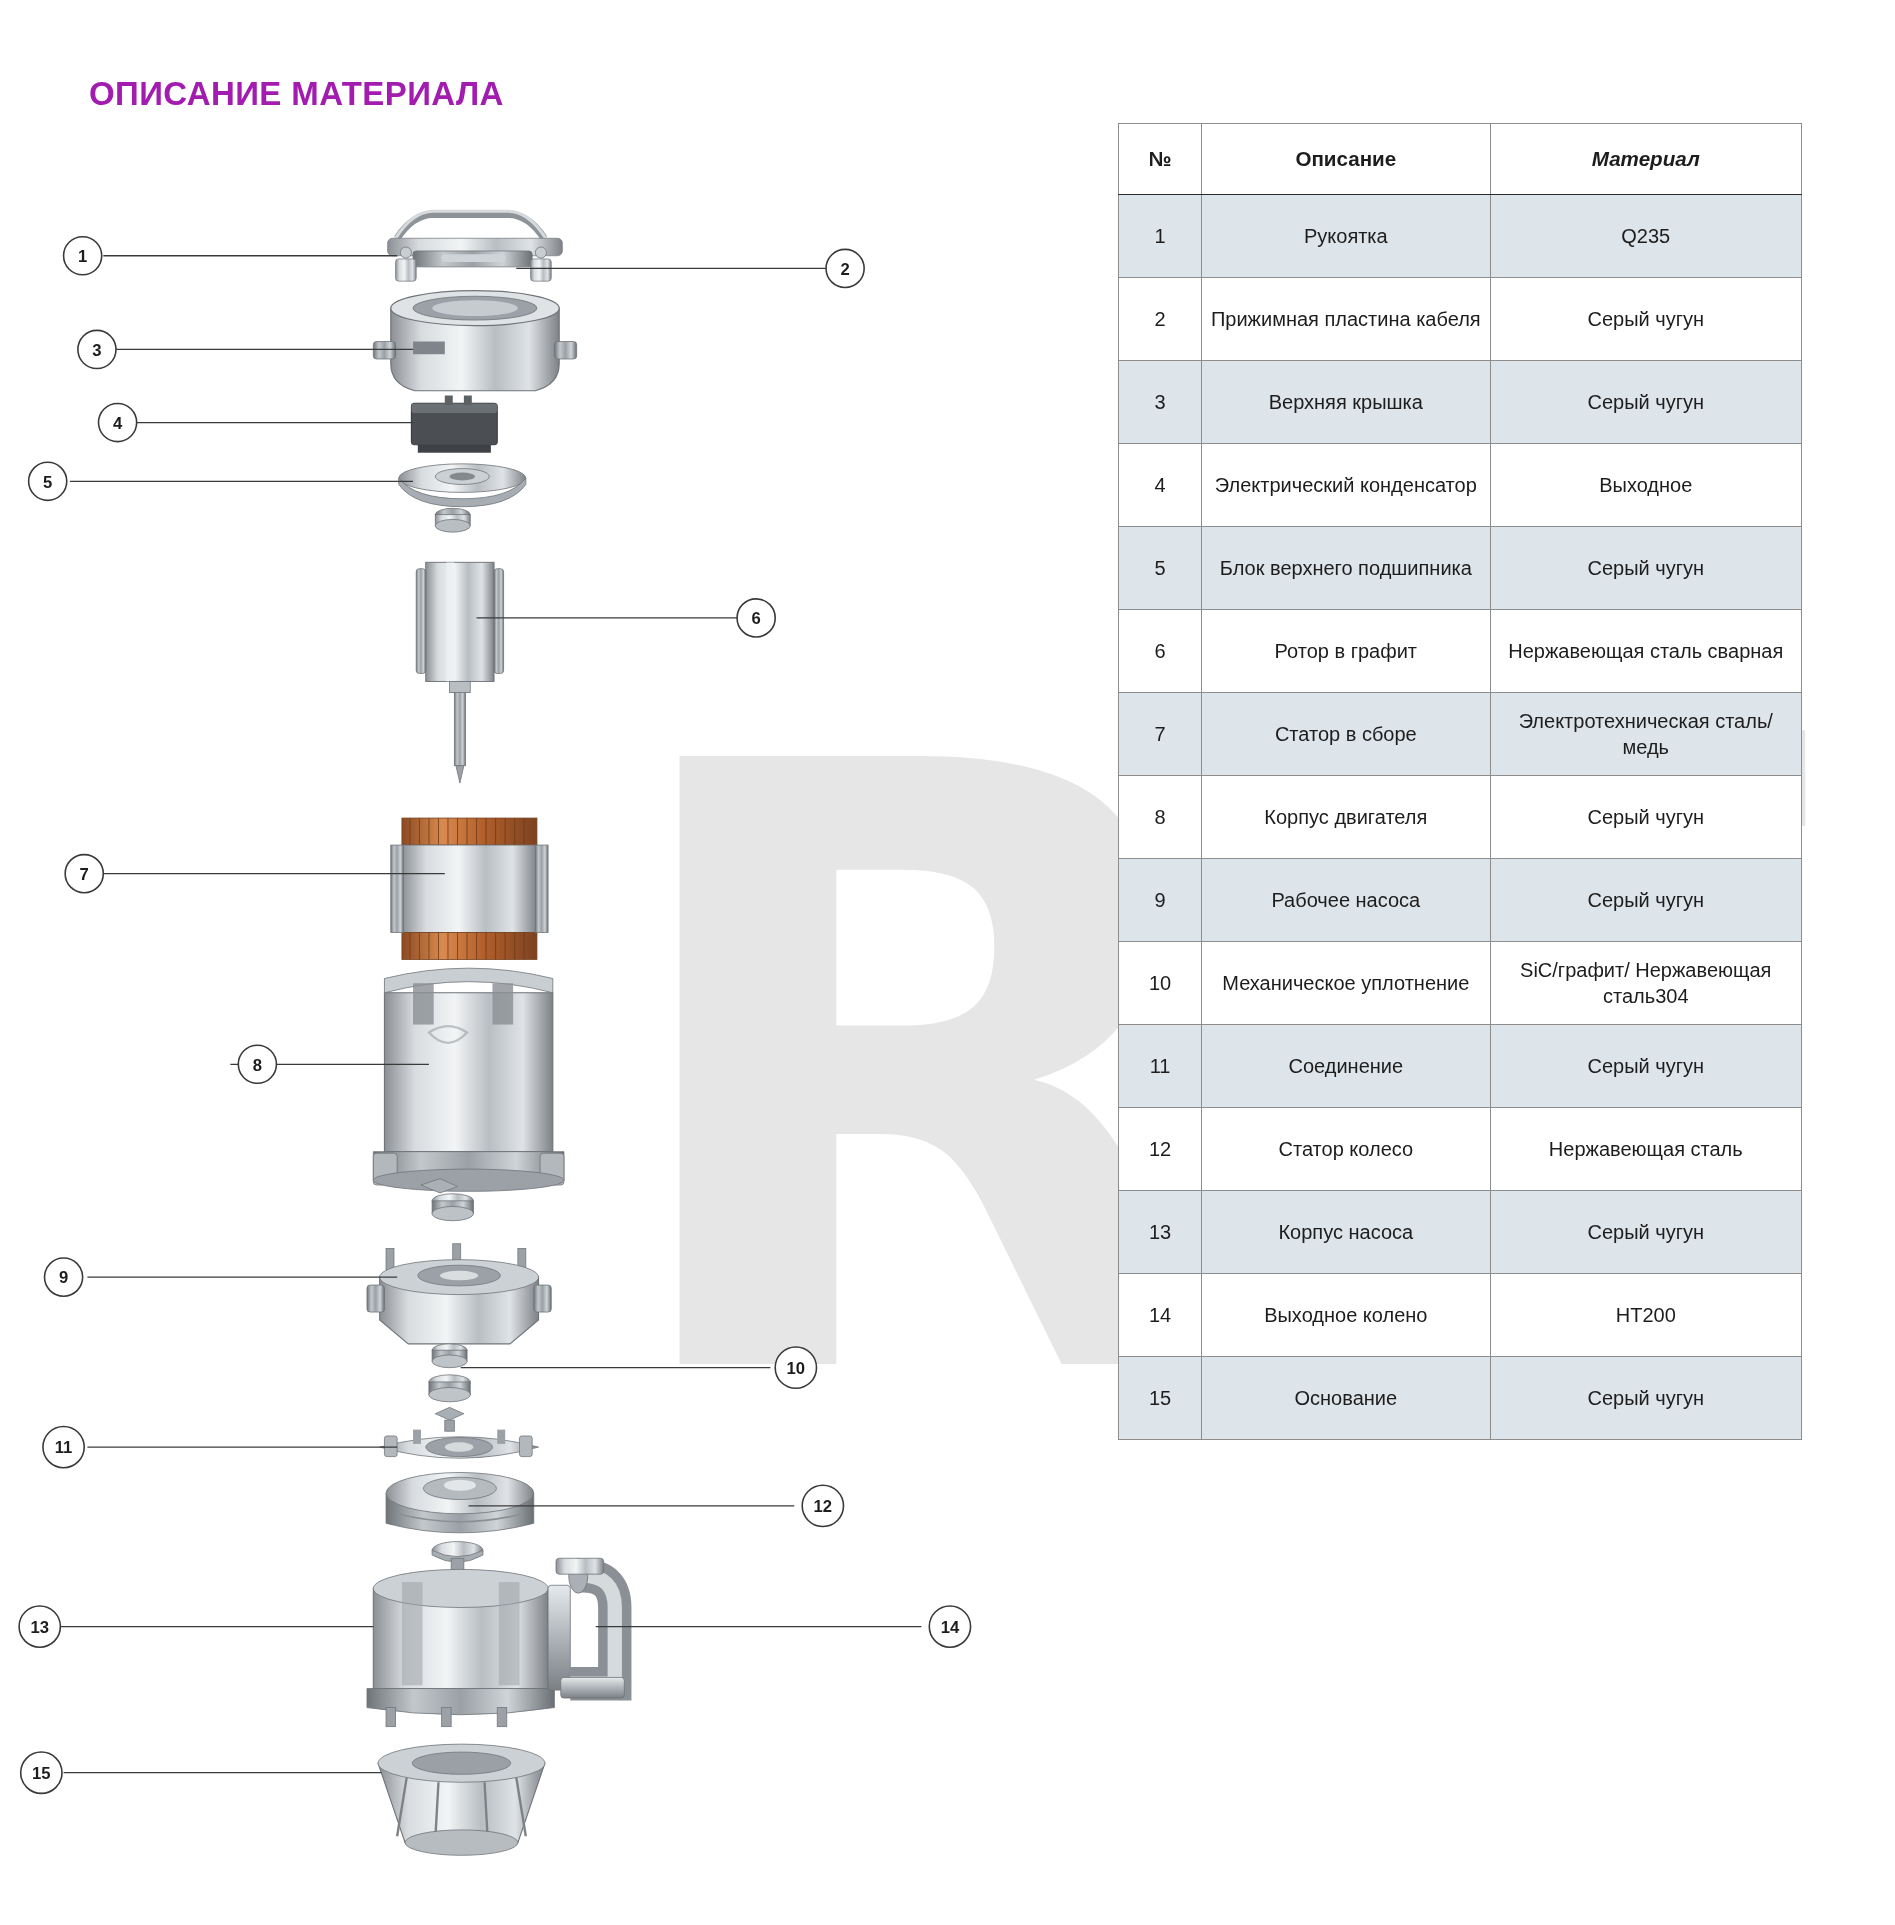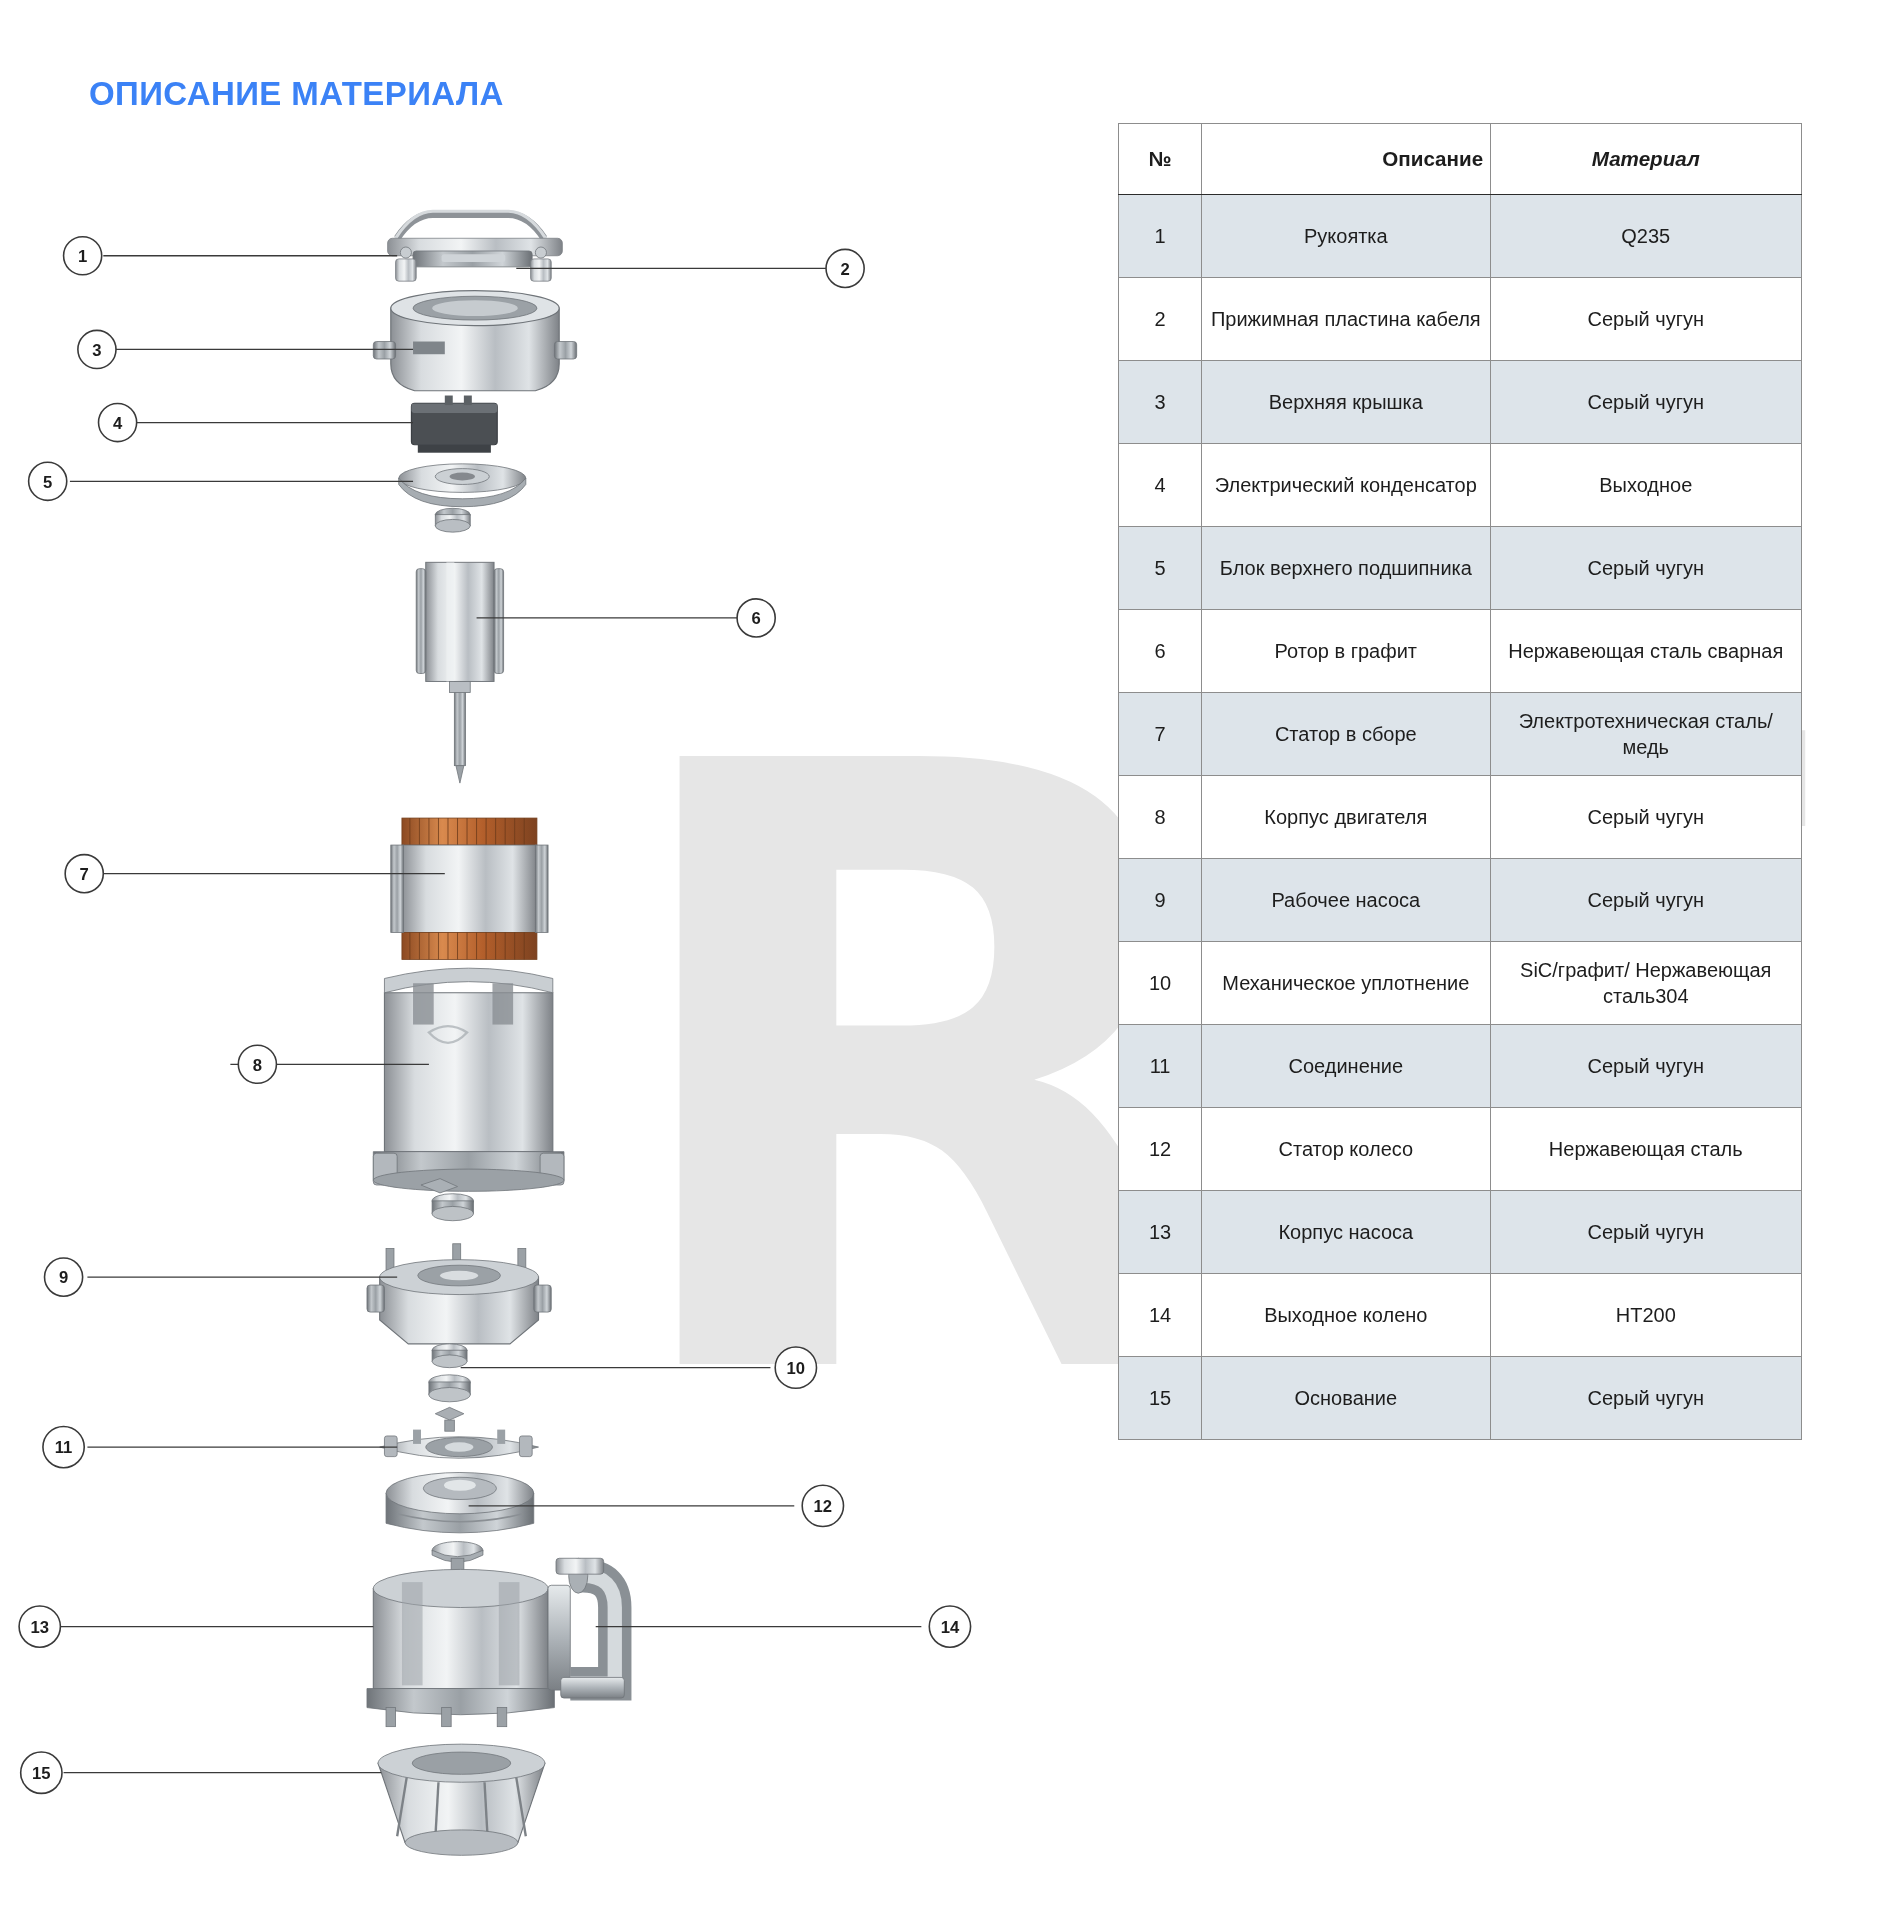--- a/index.html
+++ b/index.html
@@ -33,21 +33,21 @@
     white-space: nowrap;
   }
 
   
   .page-title {
     position: absolute;
     left: 89px;
     top: 75px;
     font-size: 33px;
     font-weight: bold;
-    color: #3b82f6;
+    color: #a21caf;
     letter-spacing: 0.4px;
     z-index: 5;
   }
 
   
   .mat-table {
     position: absolute;
     left: 1118px;
     top: 123px;
     width: 684px;
@@ -65,21 +65,21 @@
     padding: 11px 6.4px;
     line-height: 1.3;
   }
   .mat-table th {
     font-weight: bold;
     font-size: 20.6px;
     height: 48px;
     border-bottom: 1.6px solid #2b2b2b;
   }
   .mat-table .col-num { width: 76px; }
-  .mat-table .col-desc { width: 294px; text-align: right; }
+  .mat-table .col-desc { width: 294px; }
   .mat-table .col-mat { width: 313px; font-style: italic; }
   .mat-table tbody tr.alt td { background: #dde4ea; }
   .mat-table tbody tr td { height: 60px; }
 
   
   .diagram {
     position: absolute;
     left: 0;
     top: 0;
     width: 1112px;

